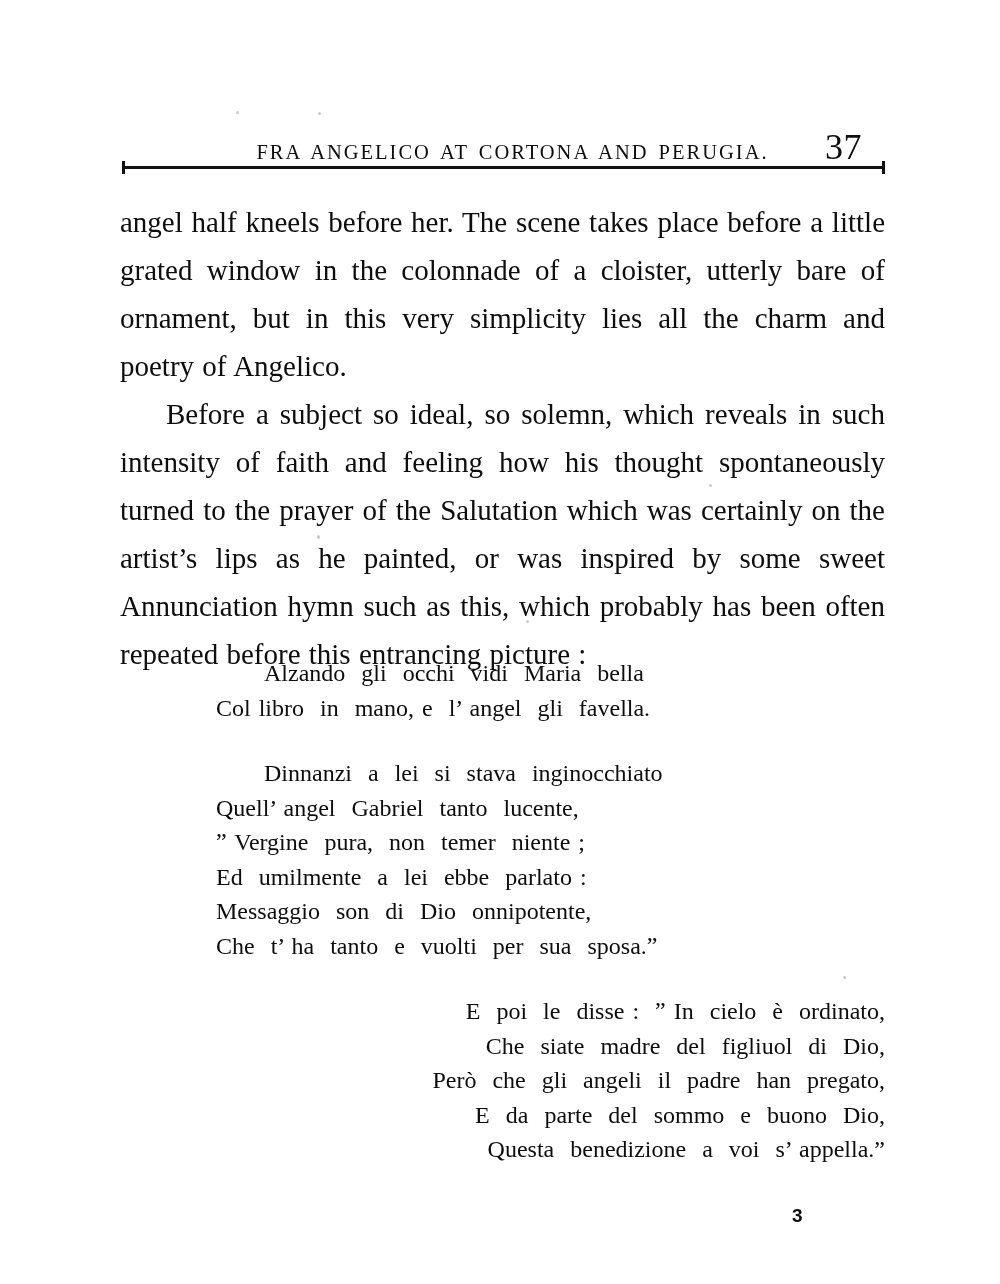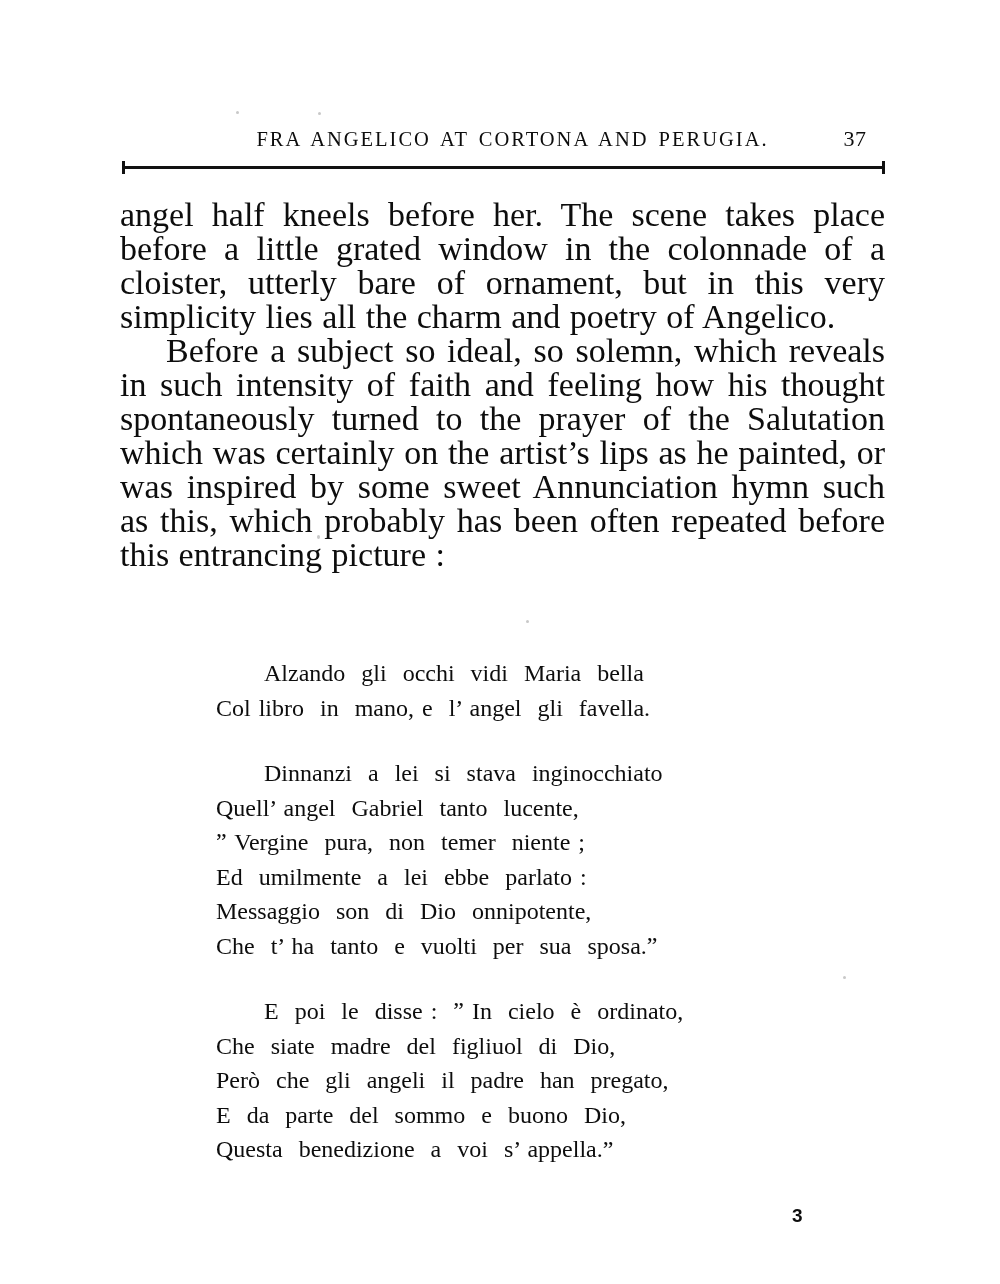--- a/index.html
+++ b/index.html
@@ -38,25 +38,25 @@
     letter-spacing: 2.0px;
     word-spacing: 3px;
     font-variant: small-caps;
     text-transform: uppercase;
     white-space: nowrap;
     flex: 1;
     text-align: center;
     padding-left: 80px;
   }
   .page-number {
-    font-size: 22px;
+    font-size: 36px;
     letter-spacing: 0.5px;
     white-space: nowrap;
     width: 60px;
-    text-align: center;
+    text-align: left;
   }
 
   .head-rule {
     position: absolute;
     top: 118px;
     left: 122px;
     width: 763px;
     height: 3px;
     background: #111;
   }
@@ -79,22 +79,22 @@
 
   
   .body-block {
     position: absolute;
     top: 150px;
     left: 120px;
     width: 765px;
   }
   p.prose {
     margin: 0;
-    font-size: 34px;
-    line-height: 34px;
+    font-size: 29px;
+    line-height: 48px;
     text-align: justify;
     text-align-last: left;
     word-spacing: 1px;
   }
   p.prose.indent {
     text-indent: 46px;
   }
   p.prose + p.prose {
     margin-top: 0;
   }
@@ -104,20 +104,21 @@
     position: absolute;
     top: 608px;
     left: 120px;
     width: 765px;
   }
   .stanza {
     margin: 0 0 31px 0;
   }
   .stanza:last-child {
     margin-bottom: 0;
+    text-align: right;
   }
   .verse-line {
     font-size: 24px;
     line-height: 34.5px;
     white-space: pre;
     padding-left: 96px;
     word-spacing: 2px;
   }
   .verse-line.first {
     padding-left: 144px;

